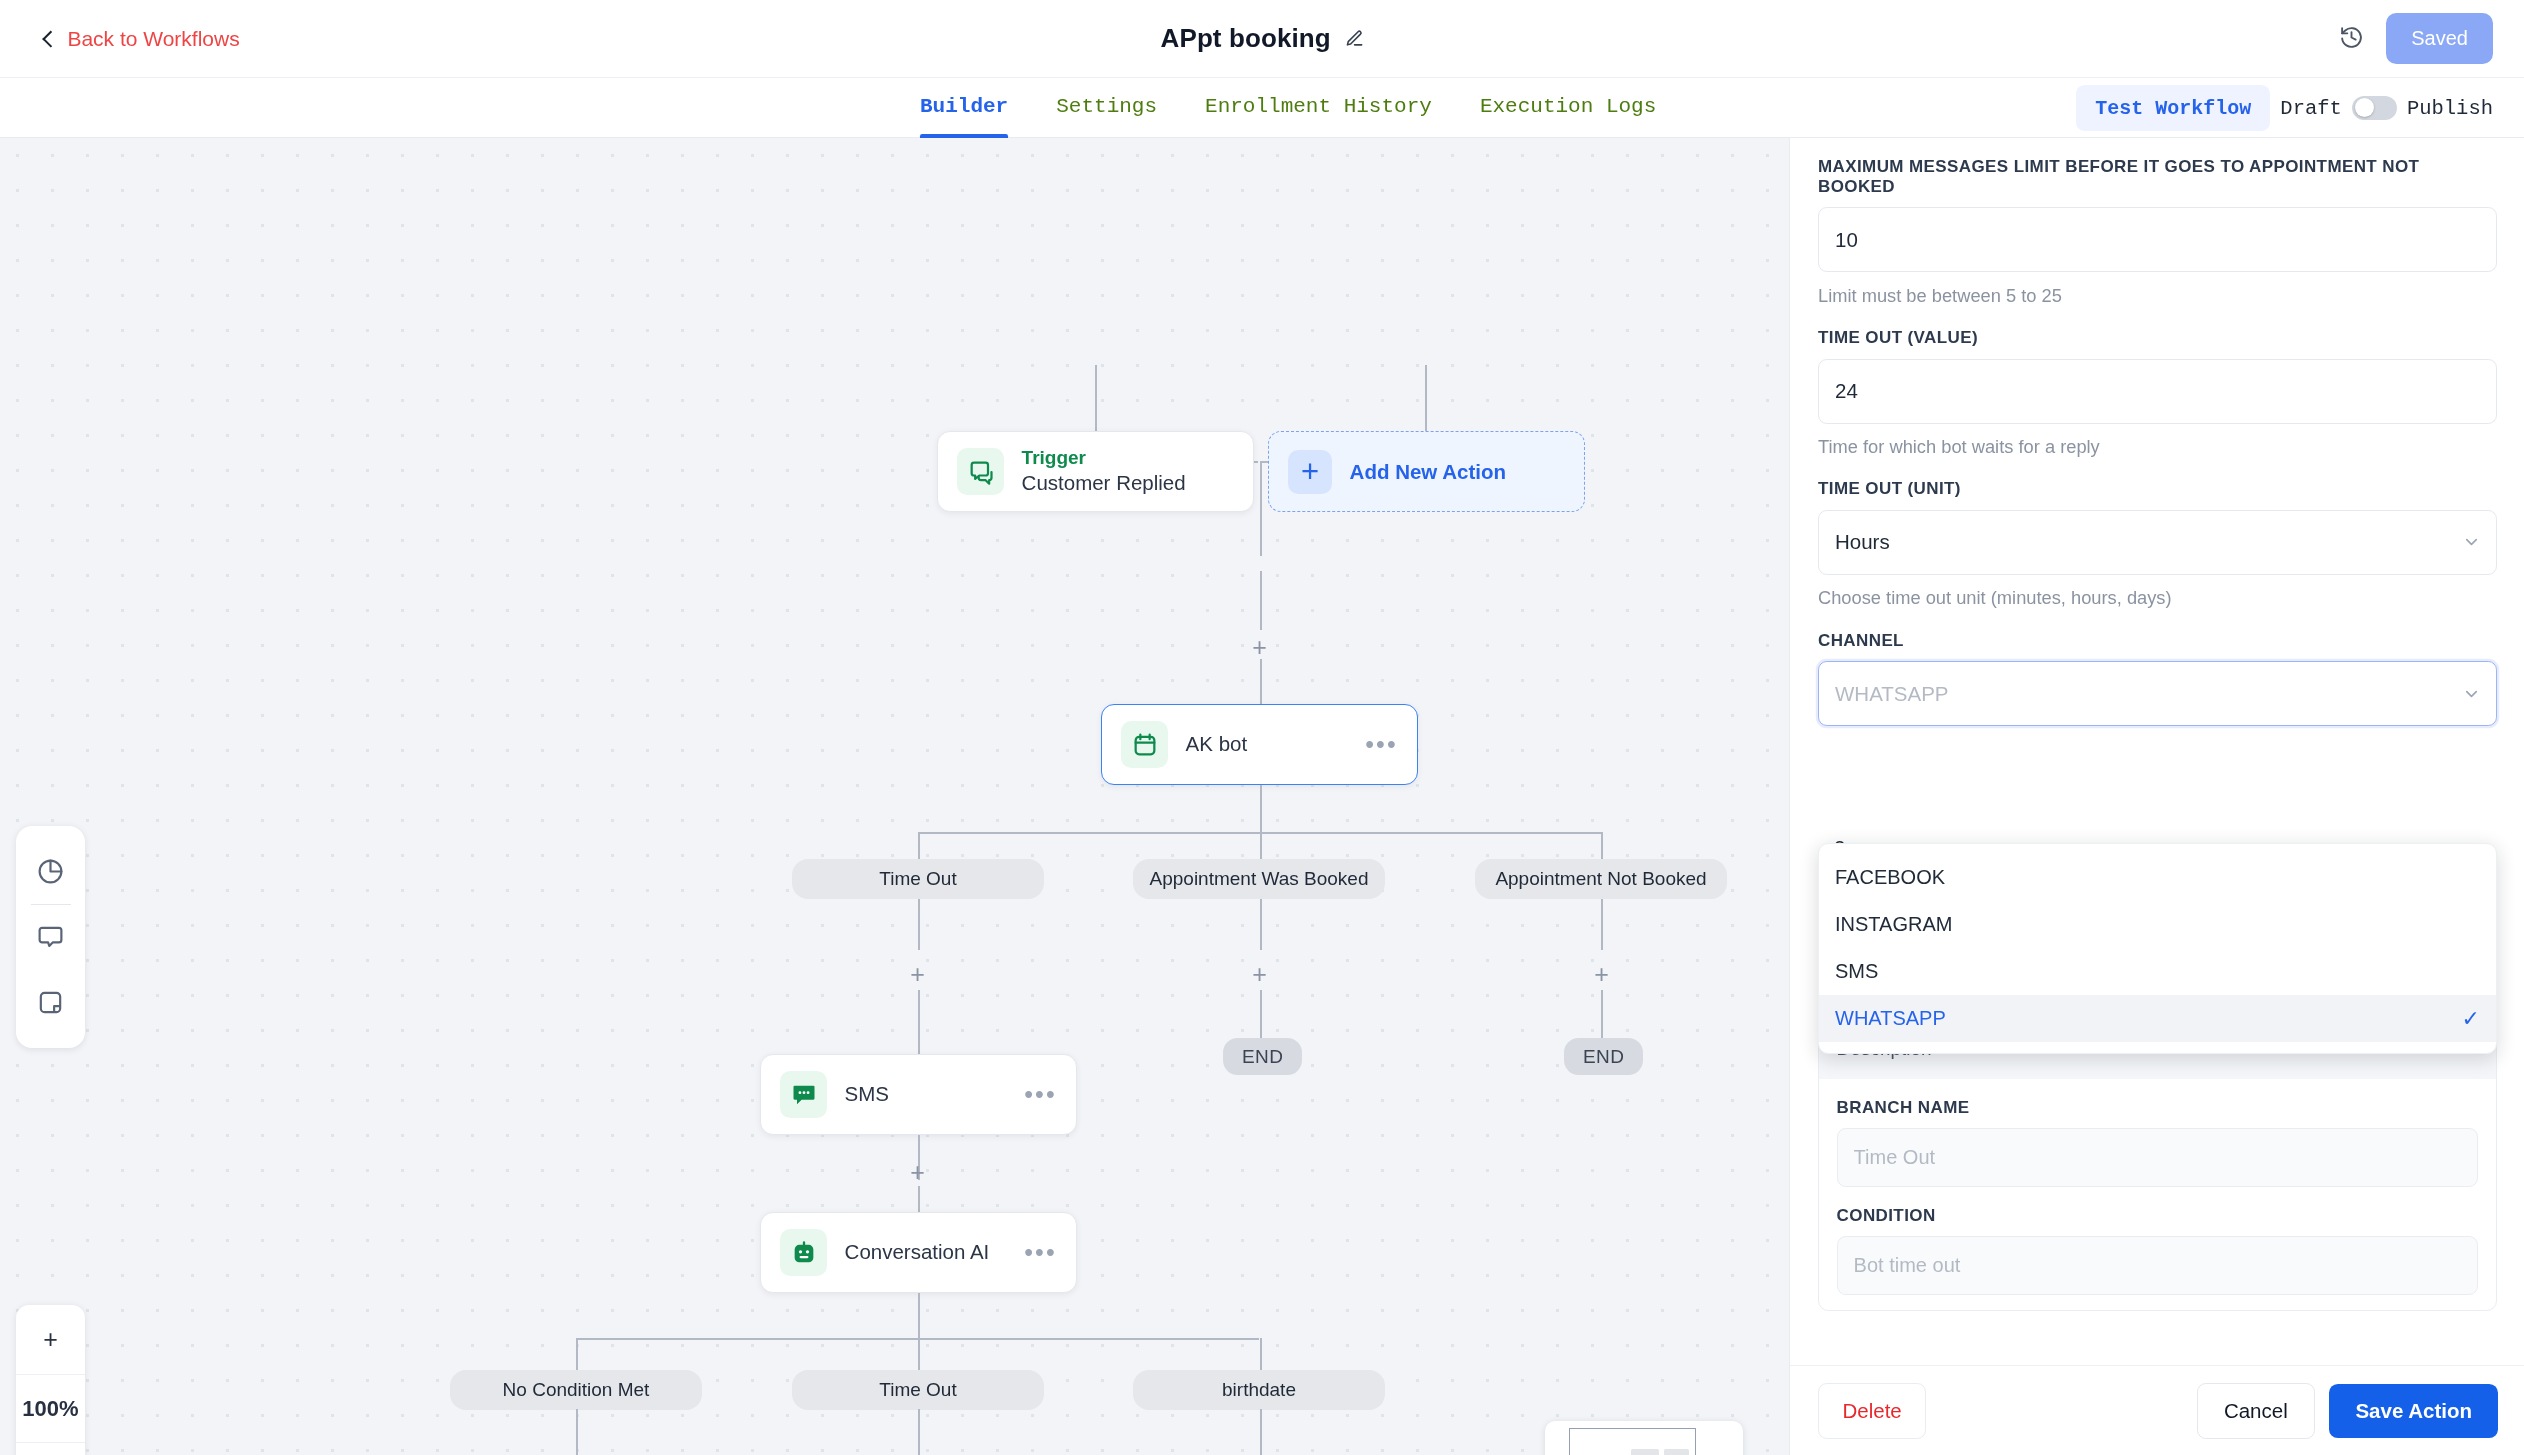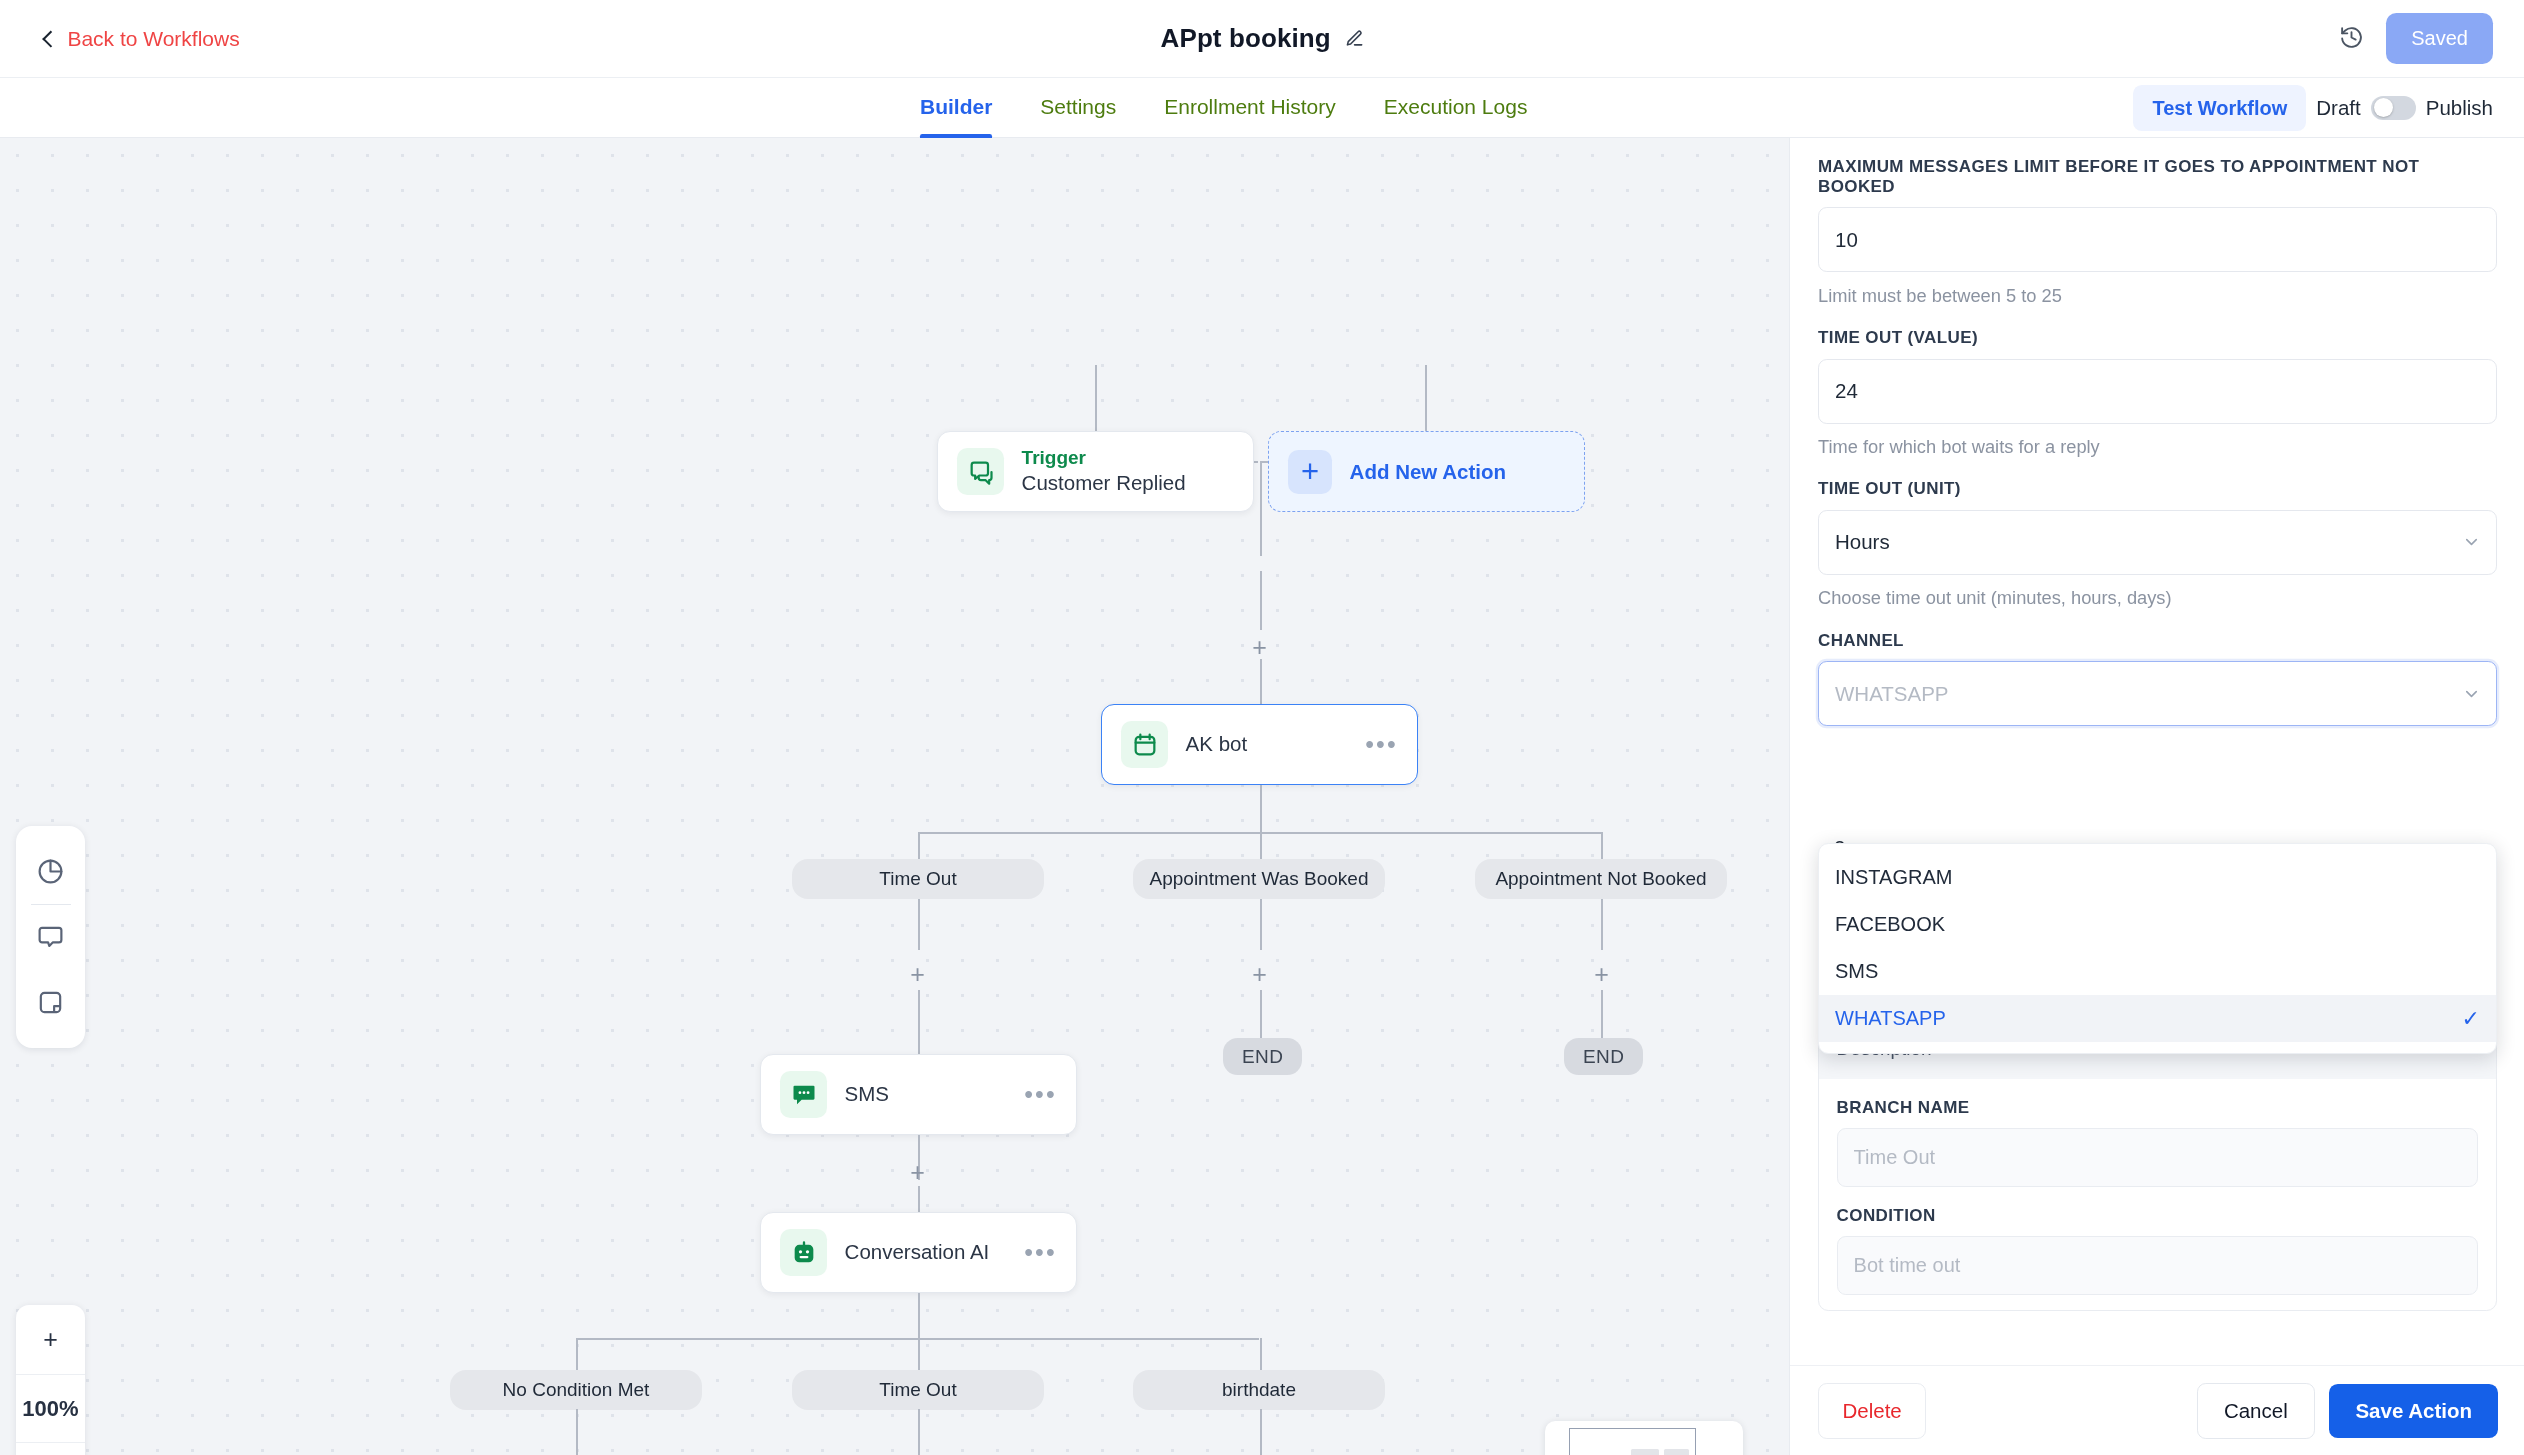--- a/index.html
+++ b/index.html
@@ -41,21 +41,21 @@
   }
   .history-icon { width:25px; height:25px; color:#4b5563; cursor:pointer;}
   .saved-btn {
     background:#8aa8f5; color:#fff; border:none; border-radius:10.3px;
     font-size:20px; padding:14px 25px; cursor:default; font-family:inherit;
   }
 
   
   .navbar {
     position:absolute; top:78px; left:0; width:2525px; height:60px;
-    background:#fff; border-bottom:0.7px solid #e8ebf0;
+    background:#fff; border-bottom:0.7px solid #e8ebf0;font-family:Liberation Mono, monospace;
   }
   .tabs { position:absolute; left:920px; top:0; display:flex; gap:48px; height:60px;}
   .tab {
     position:relative; font-size:21px; color:#4d7c0f; cursor:pointer;
     display:flex; align-items:center; padding-bottom:2.9px;
   }
   .tab.active { color:#2563eb; font-weight:600; }
   .tab.active::after{
     content:""; position:absolute; bottom:0; left:0; right:0; height:3.7px;
     background:#2563eb; border-radius:2.2px 2.2px 0 0;
@@ -469,24 +469,24 @@
           <div class="sub-label">Branch name</div>
           <input class="sub-input" placeholder="Time Out" style="">
           <div class="sub-label" style="margin-top:19px;">Condition</div>
           <input class="sub-input" placeholder="Bot time out" style="">
         </div>
       </div>
     </div>
 
     <div class="dropdown">
       <div class="dd-opt">
+        <span>FACEBOOK</span>
+      </div>
+      <div class="dd-opt">
         <span>INSTAGRAM</span>
-      </div>
-      <div class="dd-opt">
-        <span>FACEBOOK</span>
       </div>
       <div class="dd-opt">
         <span>SMS</span>
       </div>
       <div class="dd-opt sel">
         <span>WHATSAPP</span>
         <span class="dd-check">✓</span>
       </div>
     </div>
 

